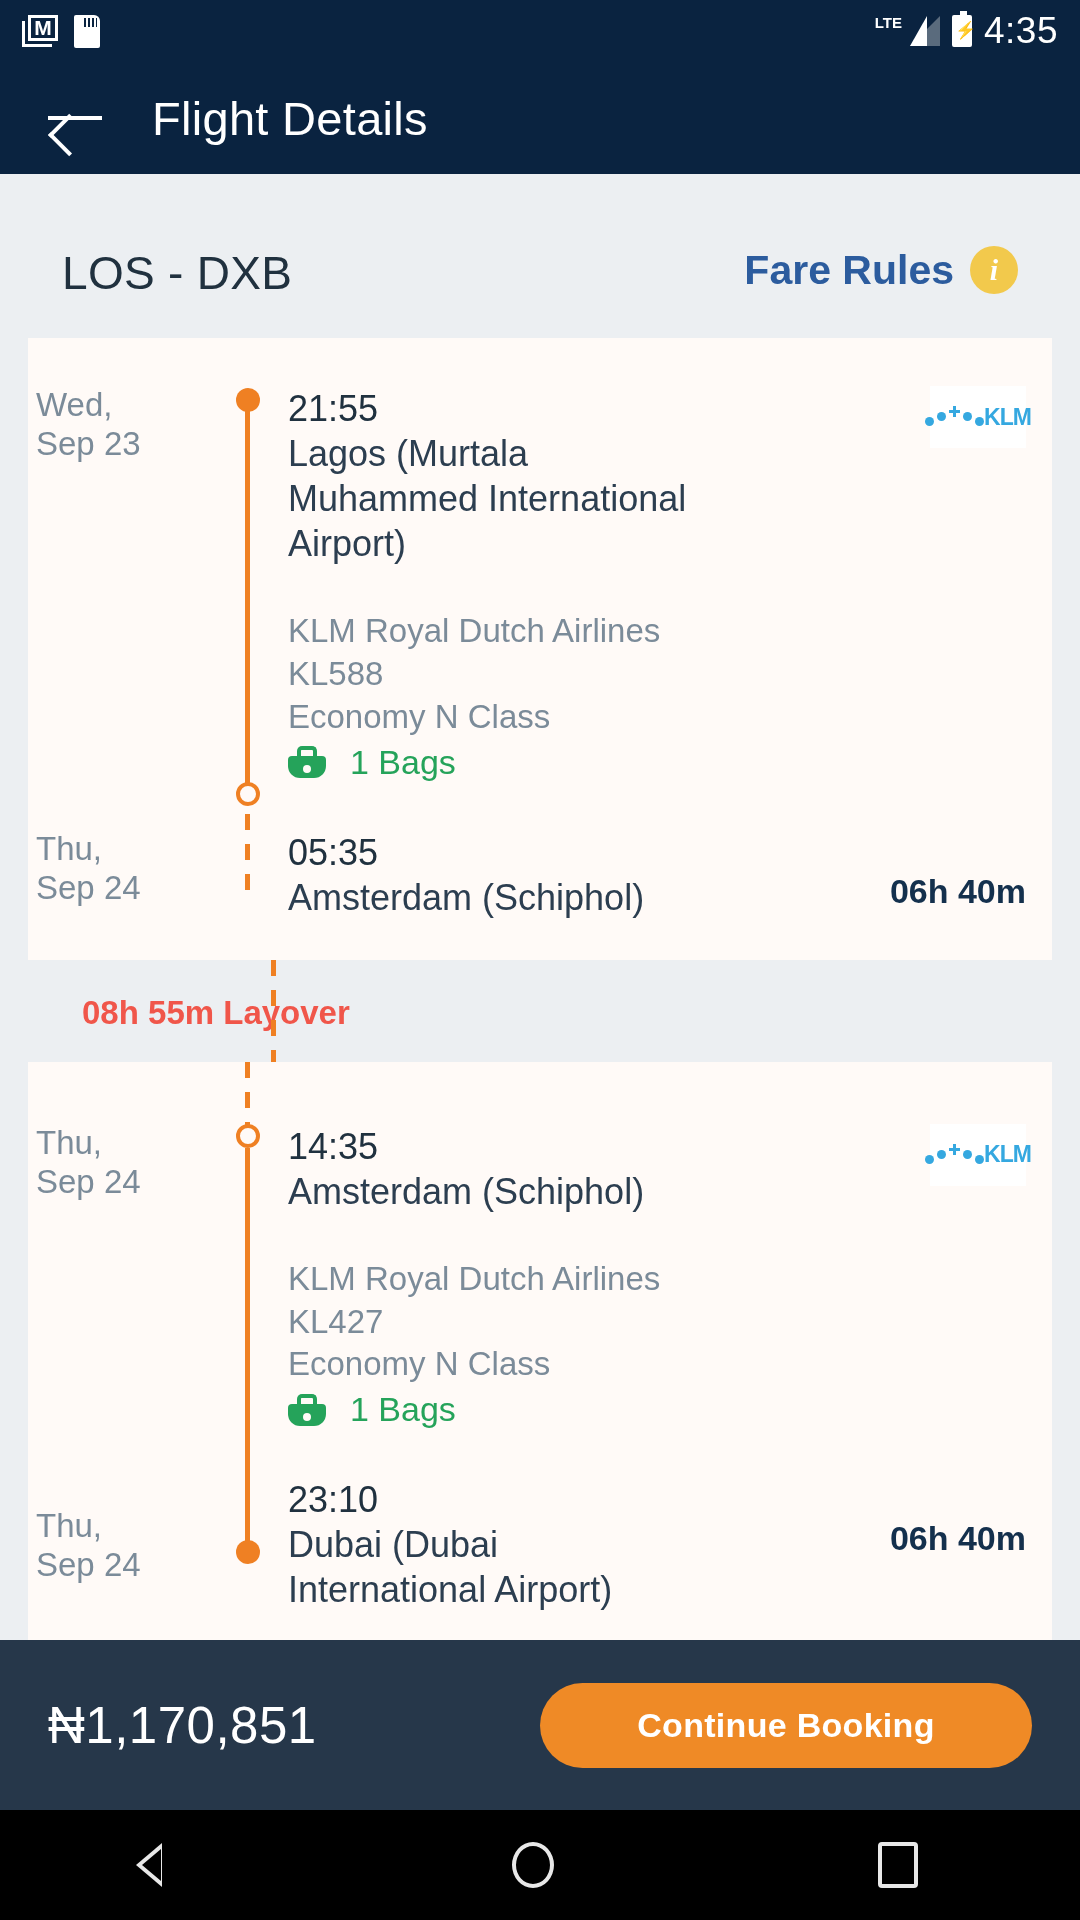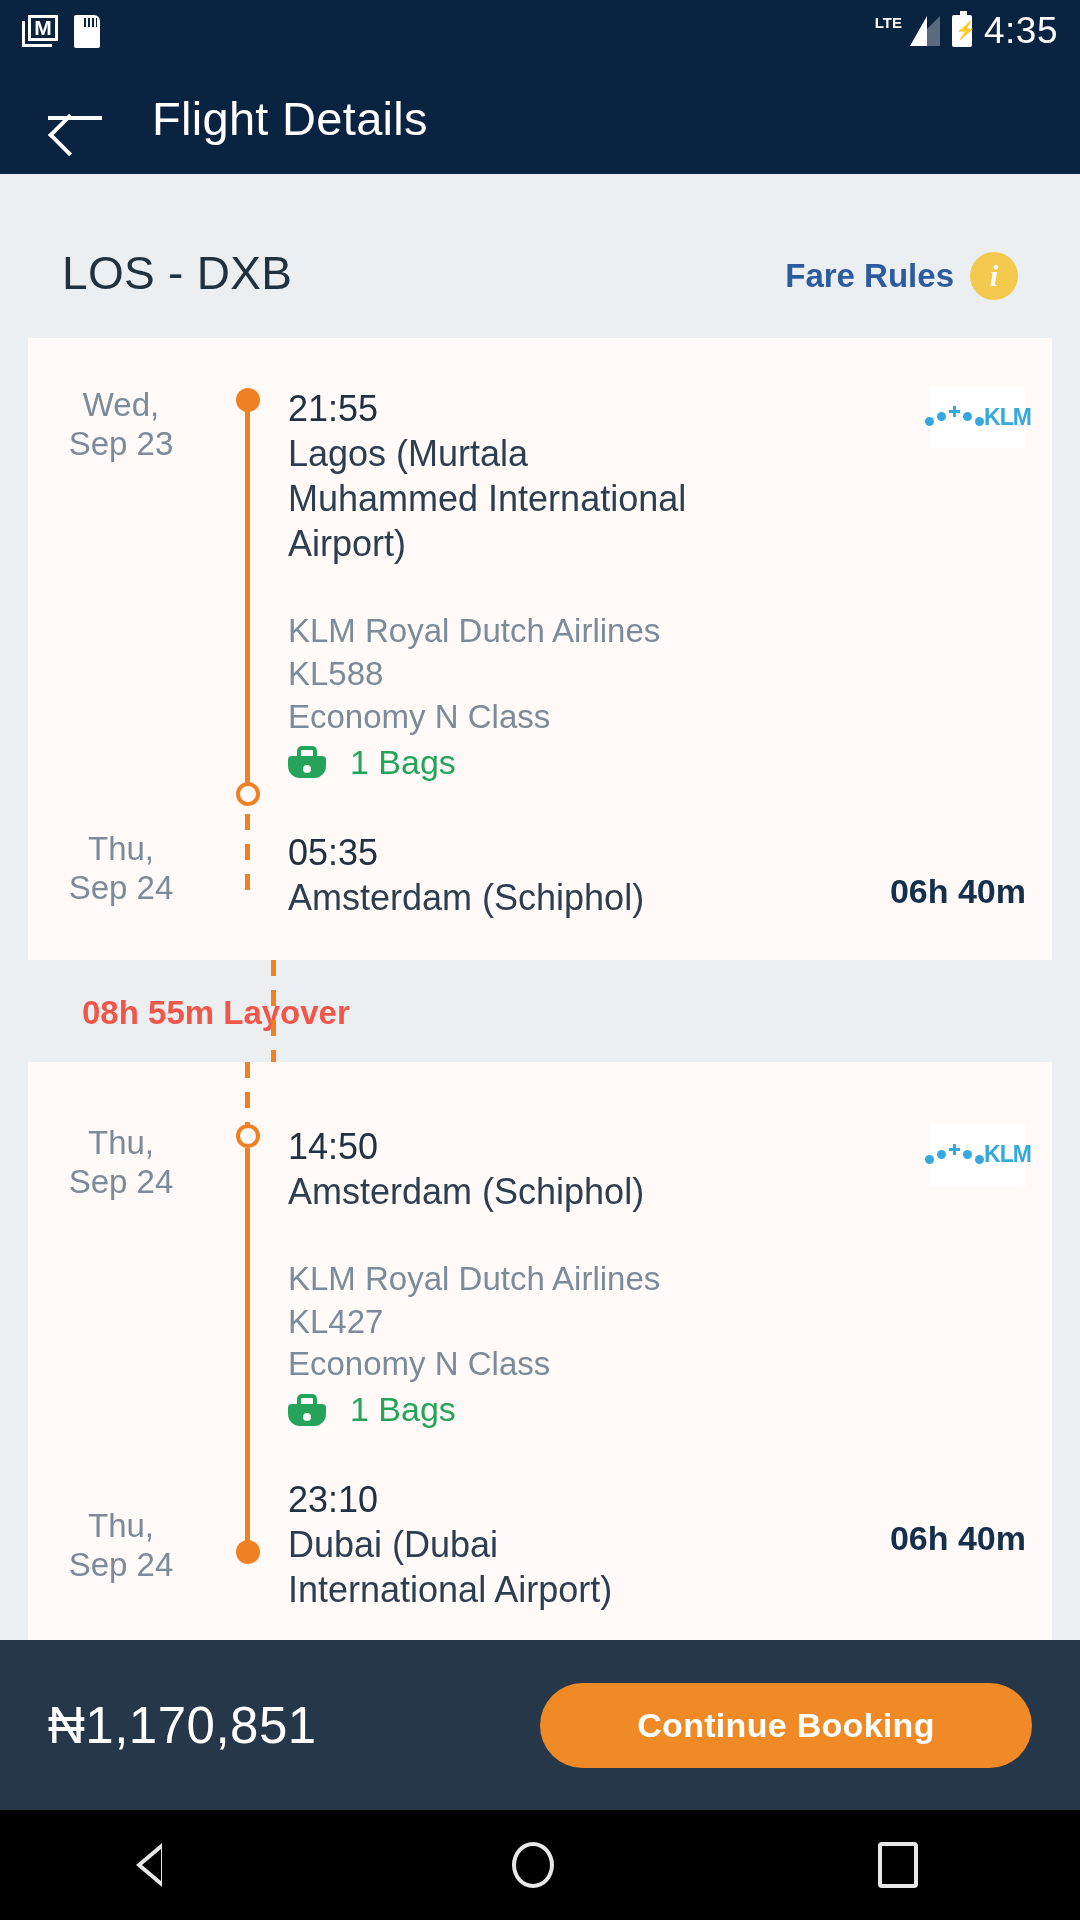--- a/index.html
+++ b/index.html
@@ -66,37 +66,37 @@
     content:""; position:absolute; left:2px; top:10px; width:26px; height:26px;
     border-left:4px solid #fff; border-bottom:4px solid #fff; transform:rotate(45deg);
     transform-origin:left bottom;
   }
   .appbar-title { color:#fff; font-size:47px; margin-left:46px; letter-spacing:.3px; }
 
   
   .content { position:absolute; top:174px; left:0; right:0; bottom:0; background:#eceff2; }
 
   .route-row {
-    display:flex; align-items:flex-end; padding:72px 62px 0 62px;
+    display:flex; align-items:flex-start; padding:72px 62px 0 62px;
   }
   .route-title { font-size:46px; color:#20313f; font-weight:500; letter-spacing:.3px; }
   .fare-rules { margin-left:auto; display:flex; align-items:center; gap:16px; cursor:pointer; }
-  .fare-rules-label { font-size:33px; color:#2c5c9e; font-weight:bold; }
+  .fare-rules-label { font-size:41px; color:#2c5c9e; font-weight:bold; }
   .info-badge {
     width:48px; height:48px; border-radius:50%; background:#f2c94c;
     color:#ffffff; font-size:30px; font-weight:bold; display:flex;
     align-items:center; justify-content:center; font-style:italic;
     font-family:"Liberation Serif", serif;
   }
 
   
   .card { background:#fffaf7; margin:38px 28px 0 28px; position:relative; }
   .card.first { margin-top:38px; }
   .seg { display:flex; position:relative; }
-  .col-date { width:202px; flex:0 0 202px; text-align:center; padding-right:16px; }
+  .col-date { width:202px; flex:0 0 202px; text-align:left; padding-right:16px;padding-left:8px; }
   .date-txt { font-size:33px; color:#7b8b99; line-height:1.18; }
   .col-line { width:36px; flex:0 0 36px; position:relative; }
   .col-main { flex:1 1 auto; padding-left:22px; }
   .col-right { width:210px; flex:0 0 210px; text-align:right; padding-right:26px; }
 
   .time { font-size:36px; color:#20313f; font-weight:500; line-height:1.25; }
   .place { font-size:36px; color:#2c3e50; line-height:1.25; }
   .airline { font-size:33px; color:#7b8b99; line-height:1.3; }
   .dur { font-size:34px; color:#14304d; font-weight:bold; }
 
@@ -315,21 +315,21 @@
       <div class="tl-solid" style="top:86px; height:400px; left:217px;"></div>
       <div class="dot-filled" style="top:478px; left:208px;"></div>
 
       <div class="seg" style="margin-top:14px;">
         <div class="col-date">
           <div class="date-txt">Thu,</div>
           <div class="date-txt">Sep 24</div>
         </div>
         <div class="col-line"></div>
         <div class="col-main">
-          <div class="time">14:50</div>
+          <div class="time">14:35</div>
           <div class="place">Amsterdam (Schiphol)</div>
         </div>
         <div class="col-right">
           <span class="klm-logo" style="display:inline-flex;">
             <span class="klm-crown">
               <i></i>
                 <i class="mid"></i>
                 <span class="plus"></span>
                 <i class="mid"></i>
                 <i></i>

